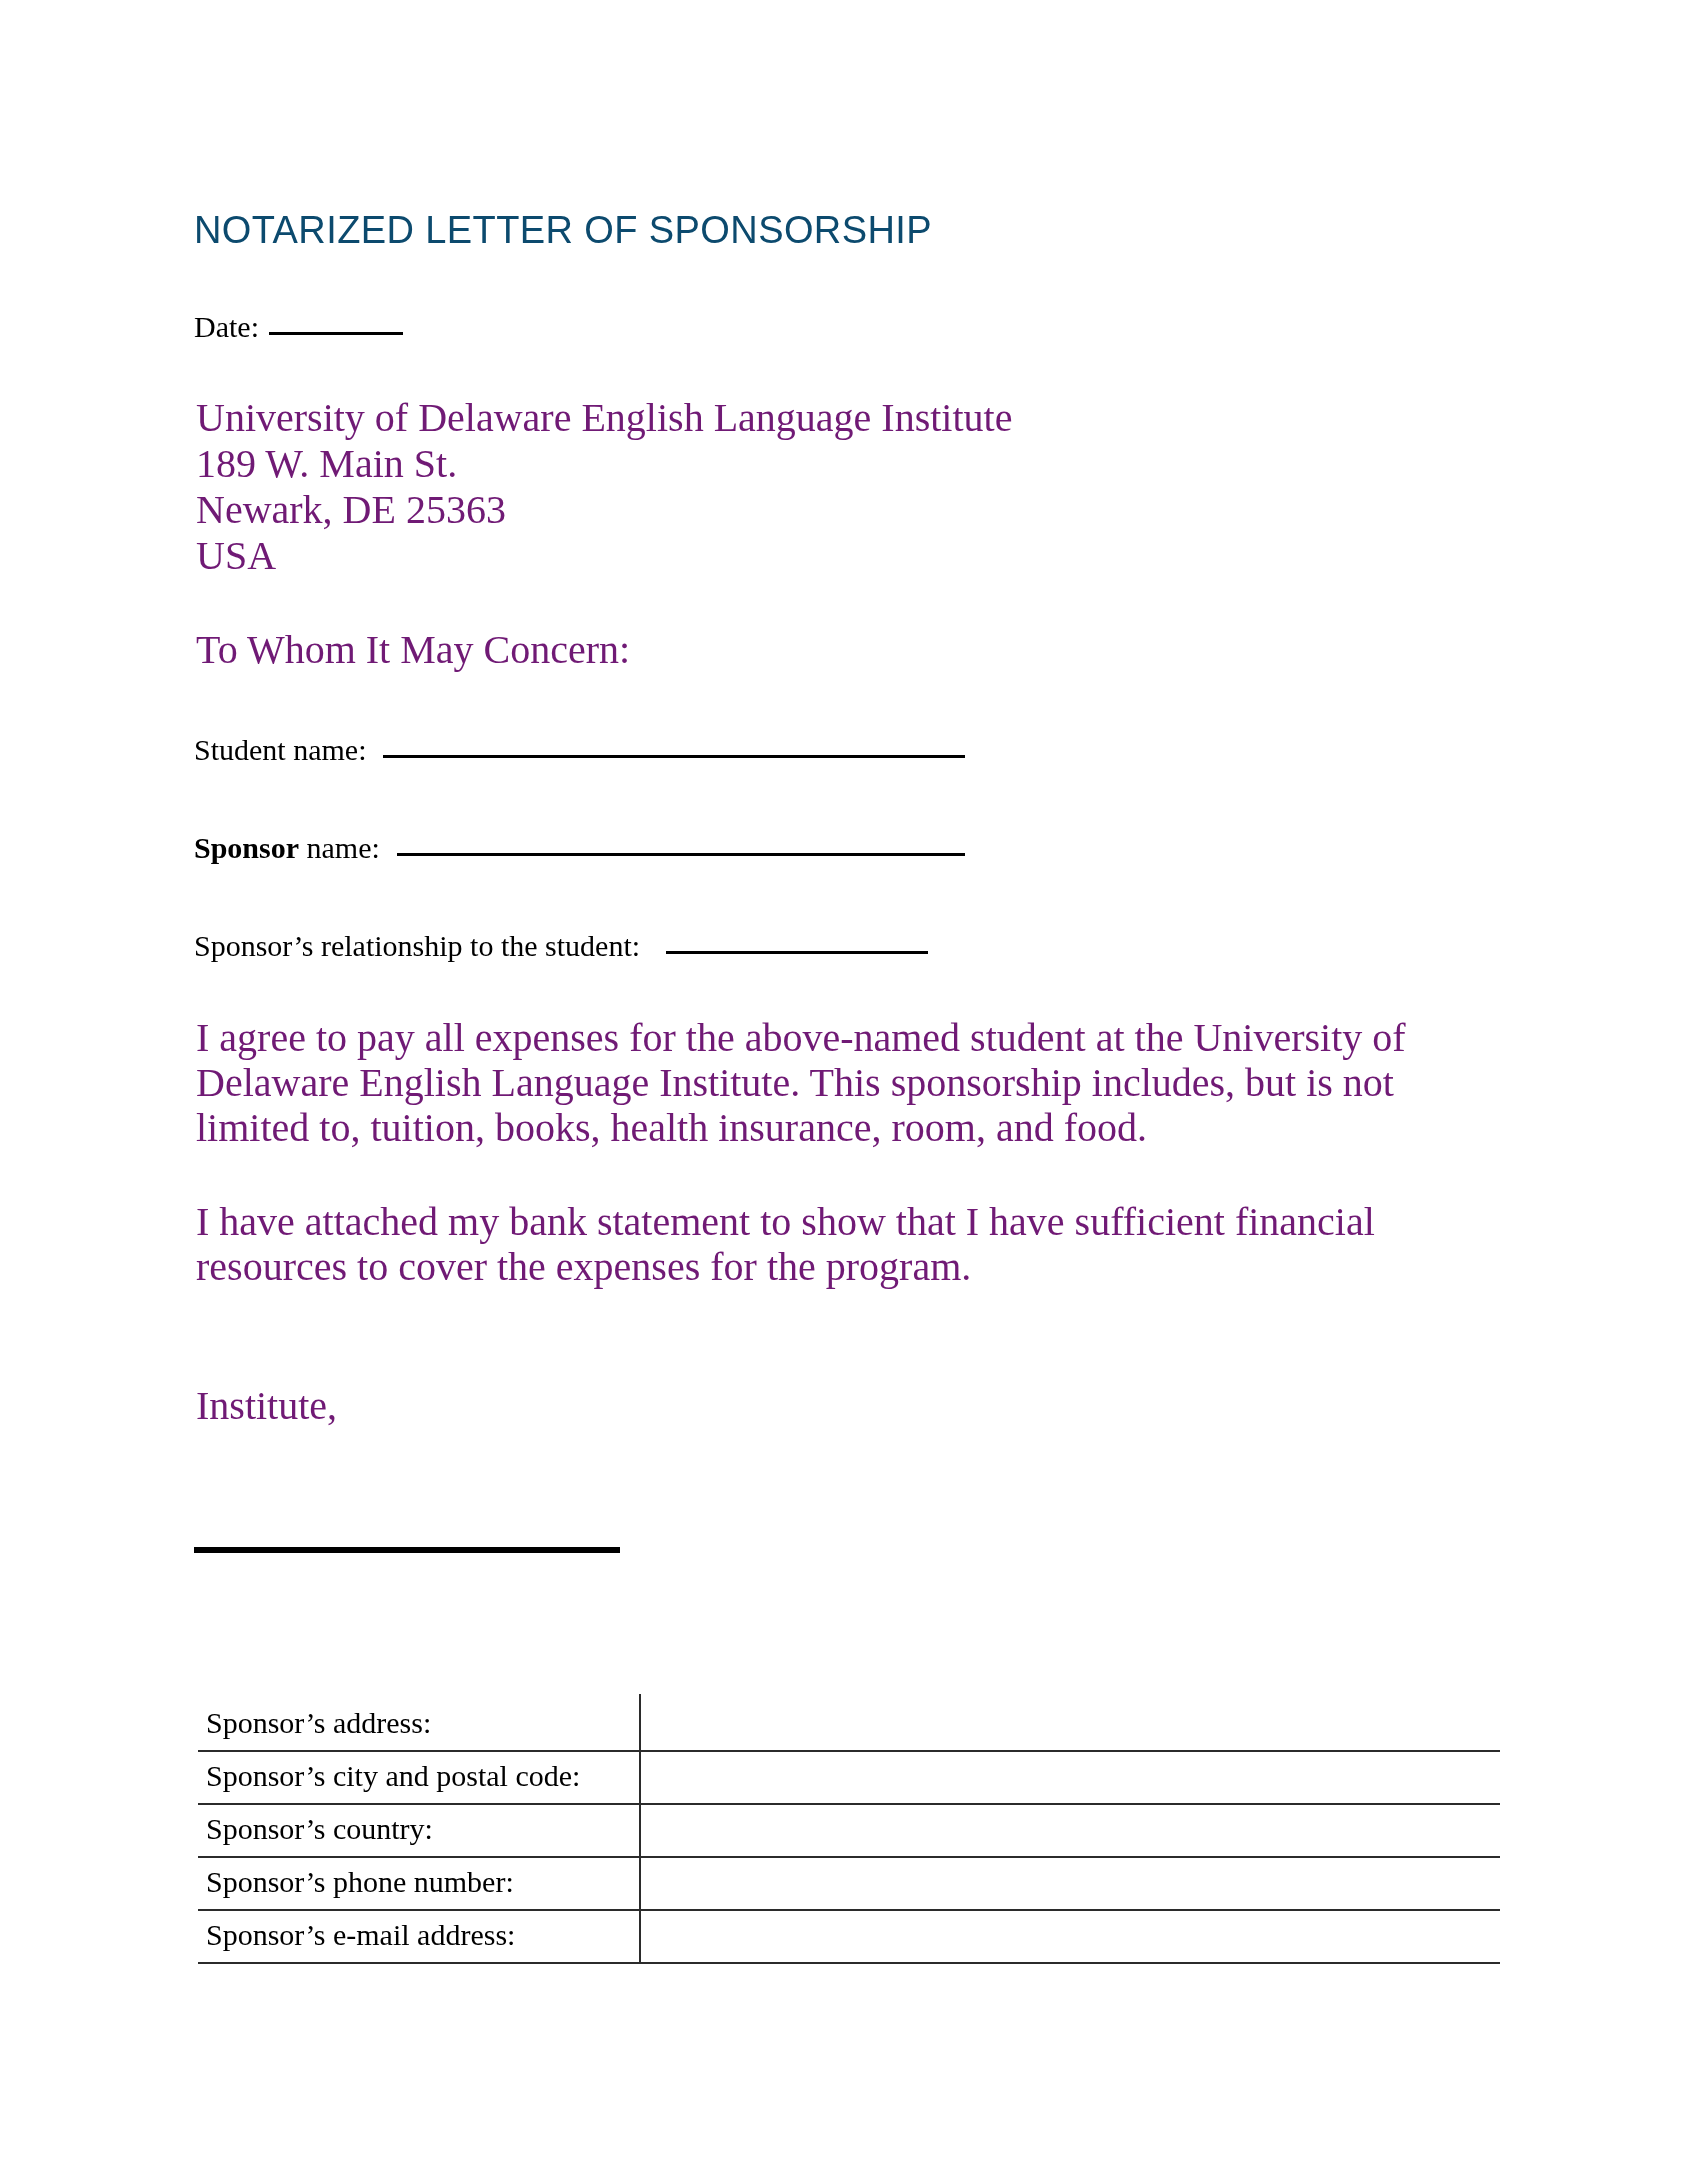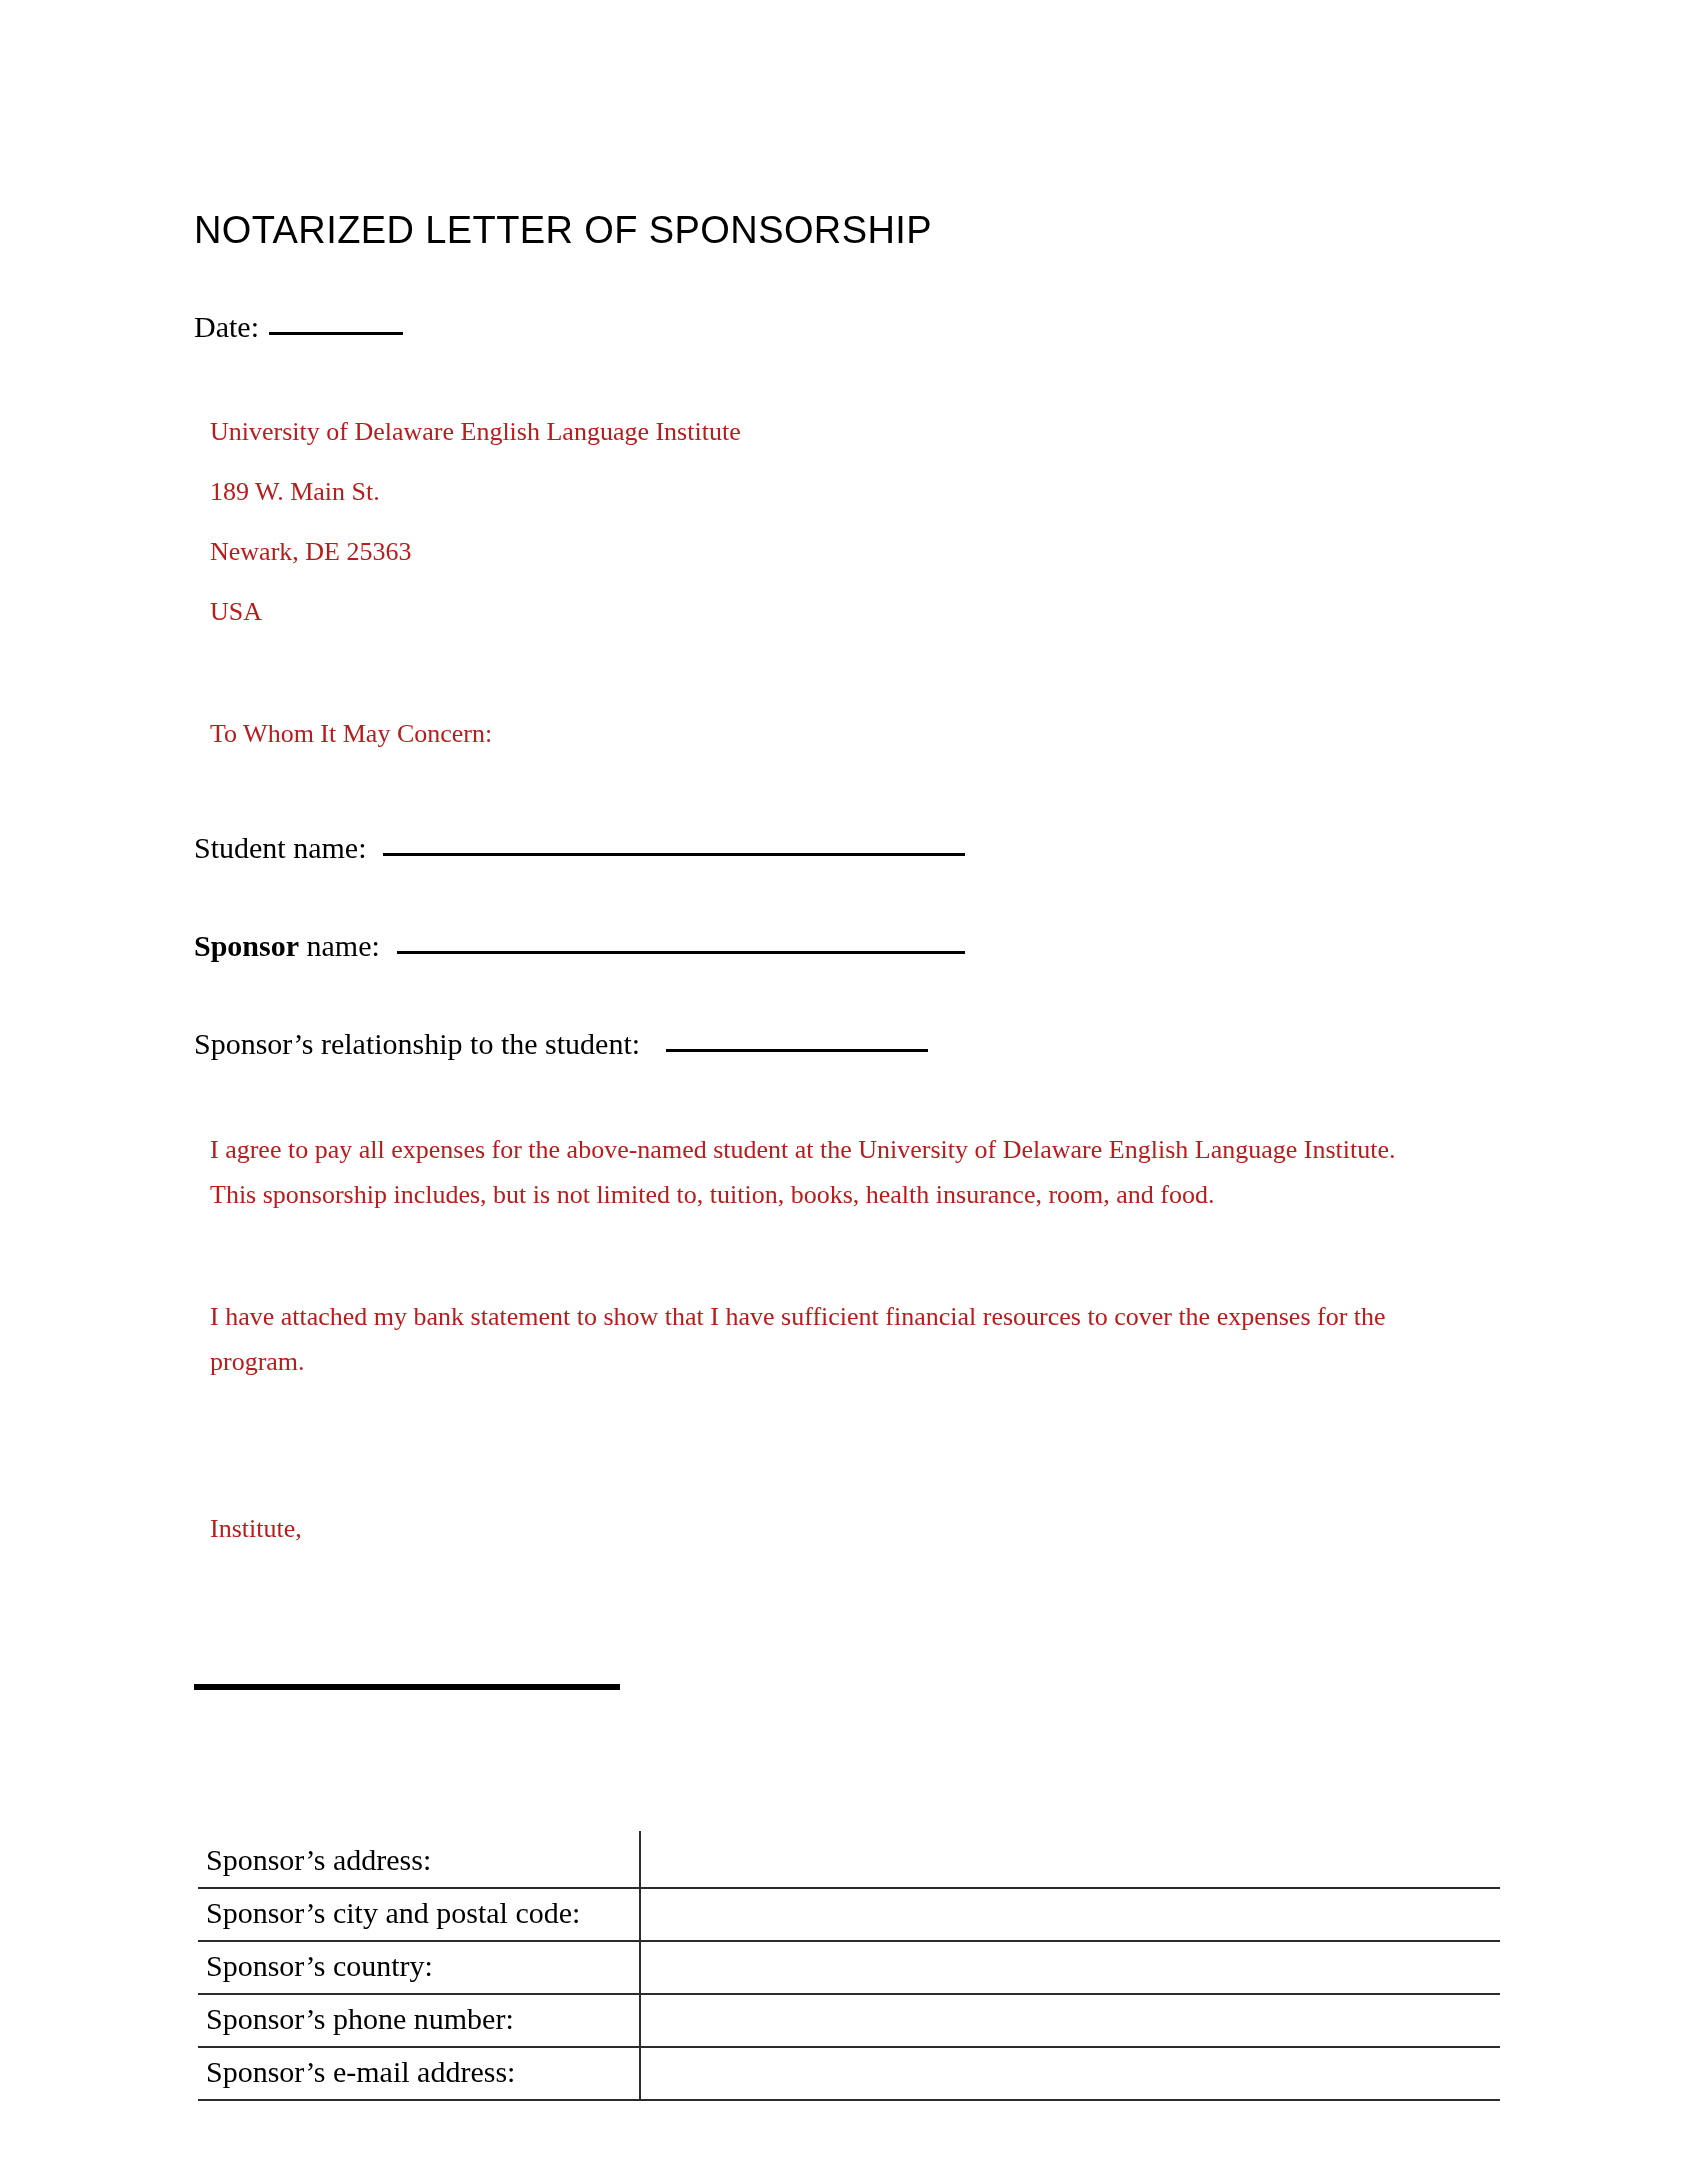--- a/index.html
+++ b/index.html
@@ -29,32 +29,32 @@
     top: 210px;
     width: 1249px;
   }
 
   
   .doc-title {
     font-family: "Liberation Sans", "DejaVu Sans", sans-serif;
     font-size: 38px;
     font-weight: 400;
     letter-spacing: 0.4px;
-    color: #000000;
+    color: #0c4a6e;
     line-height: 1.08;
     margin: 0 0 0 0;
     white-space: nowrap;
   }
 
   
   .body-text {
-    font-size: 26px;
+    font-size: 40px;
     line-height: 45px;
-    color: #b91c1c;
-    margin: 16px;
+    color: #701a75;
+    margin: 2px;
   }
 
   .spacer-line { height: 45px; }
 
   .addr-block .body-text { line-height: 44px; }
 
   
   .field-row {
     display: flex;
     align-items: baseline;

